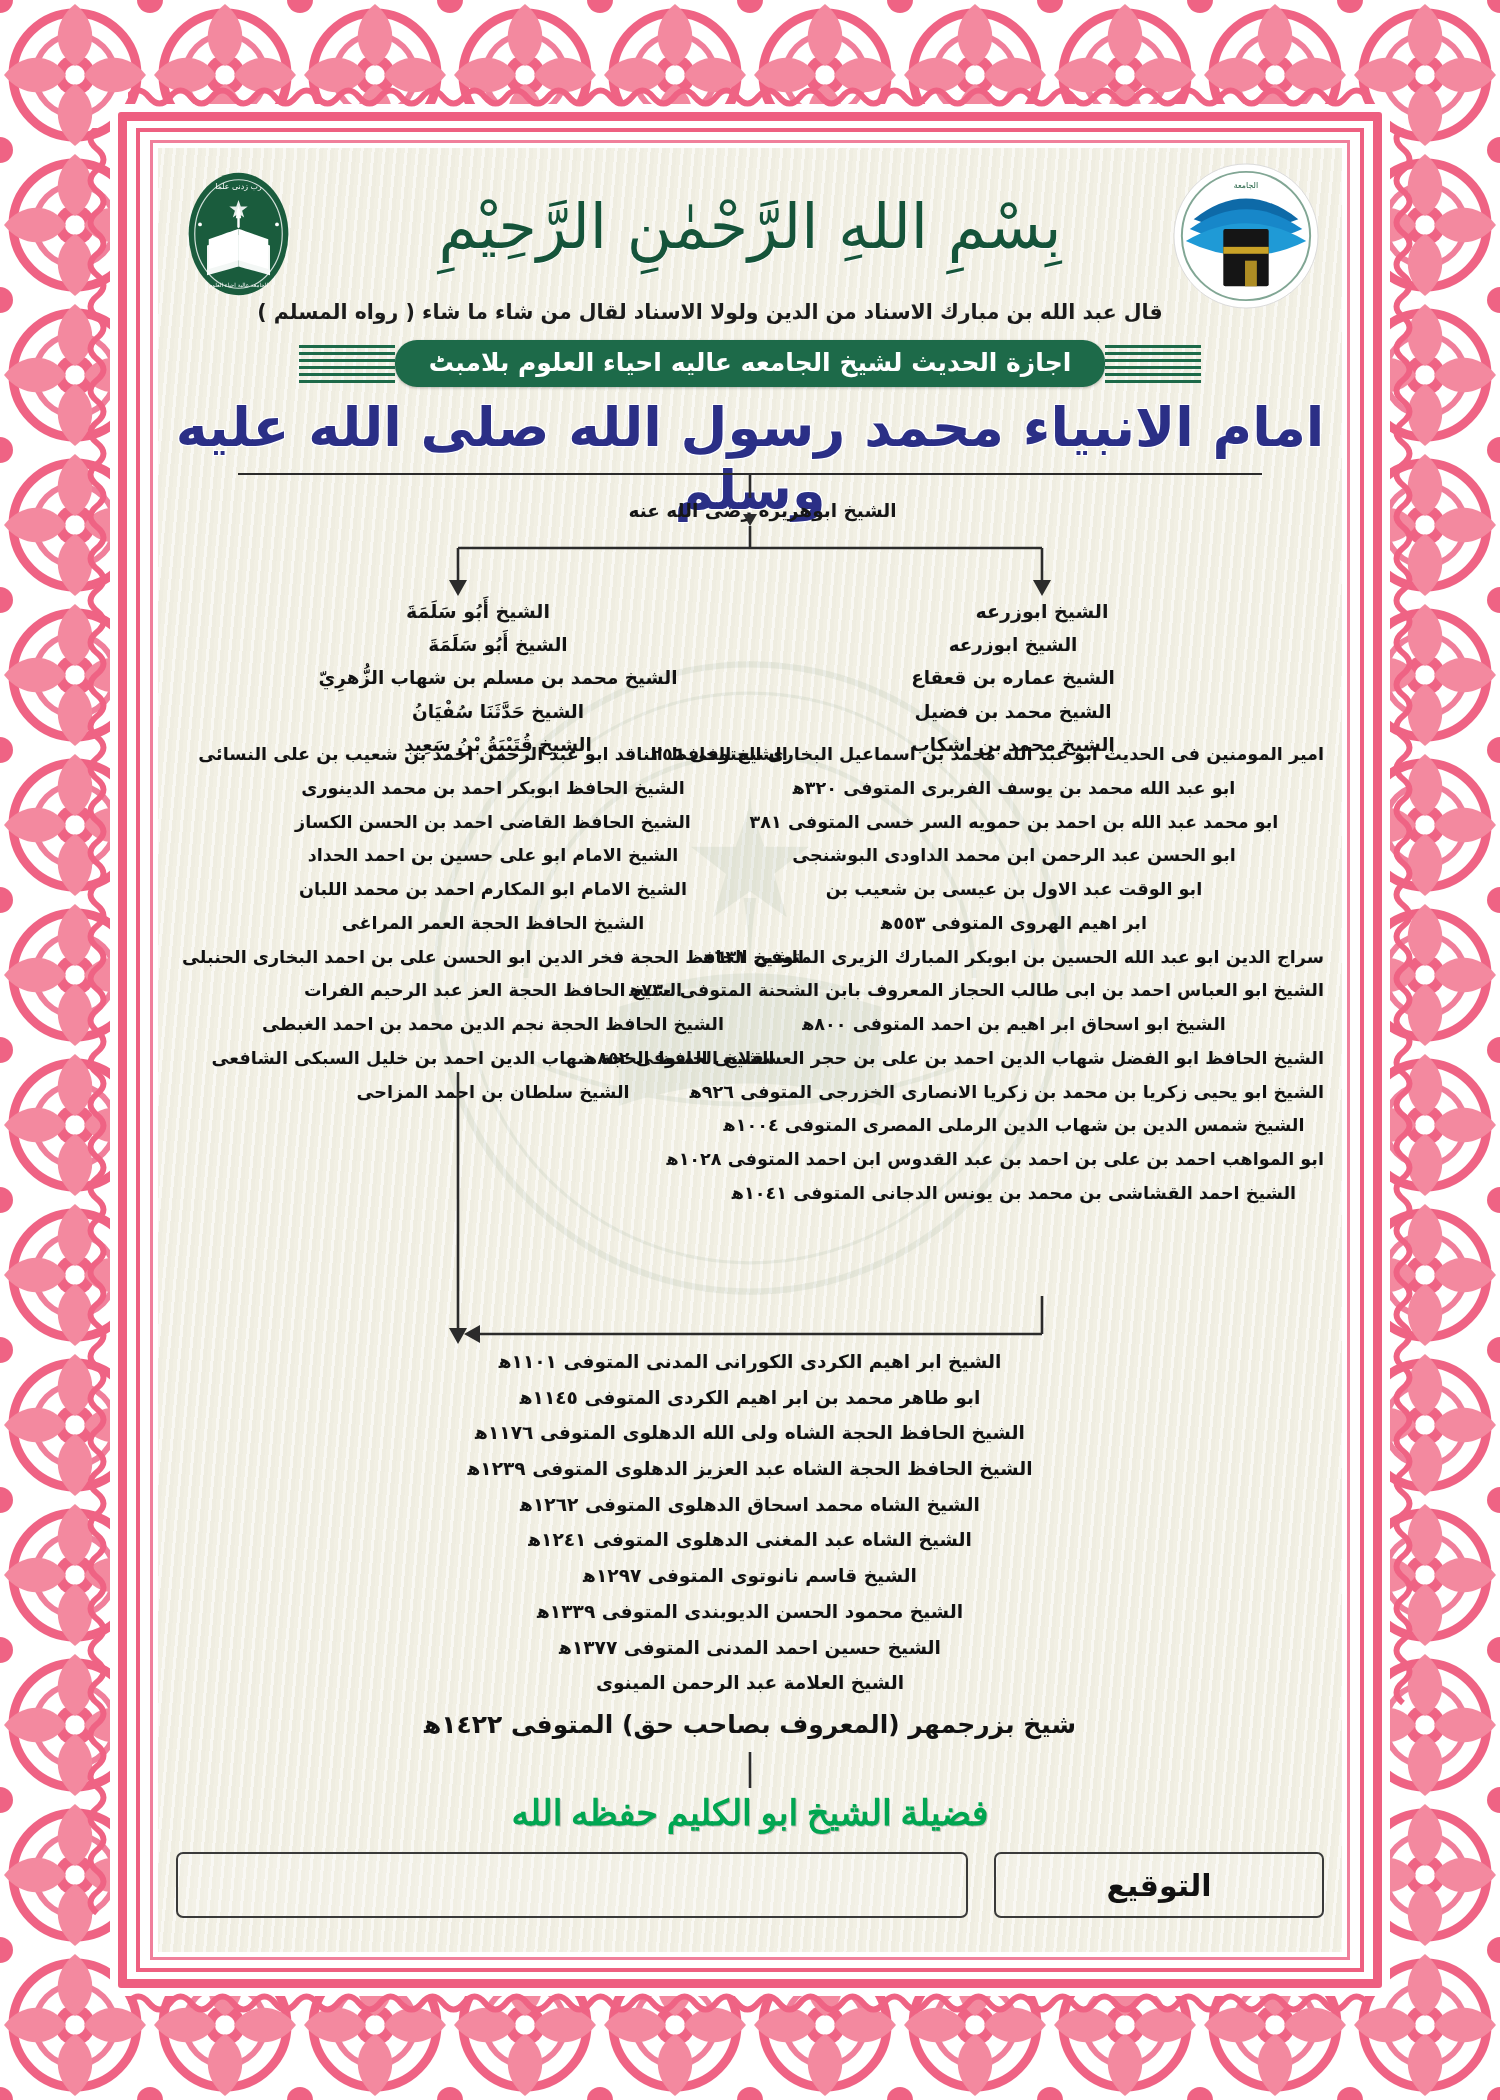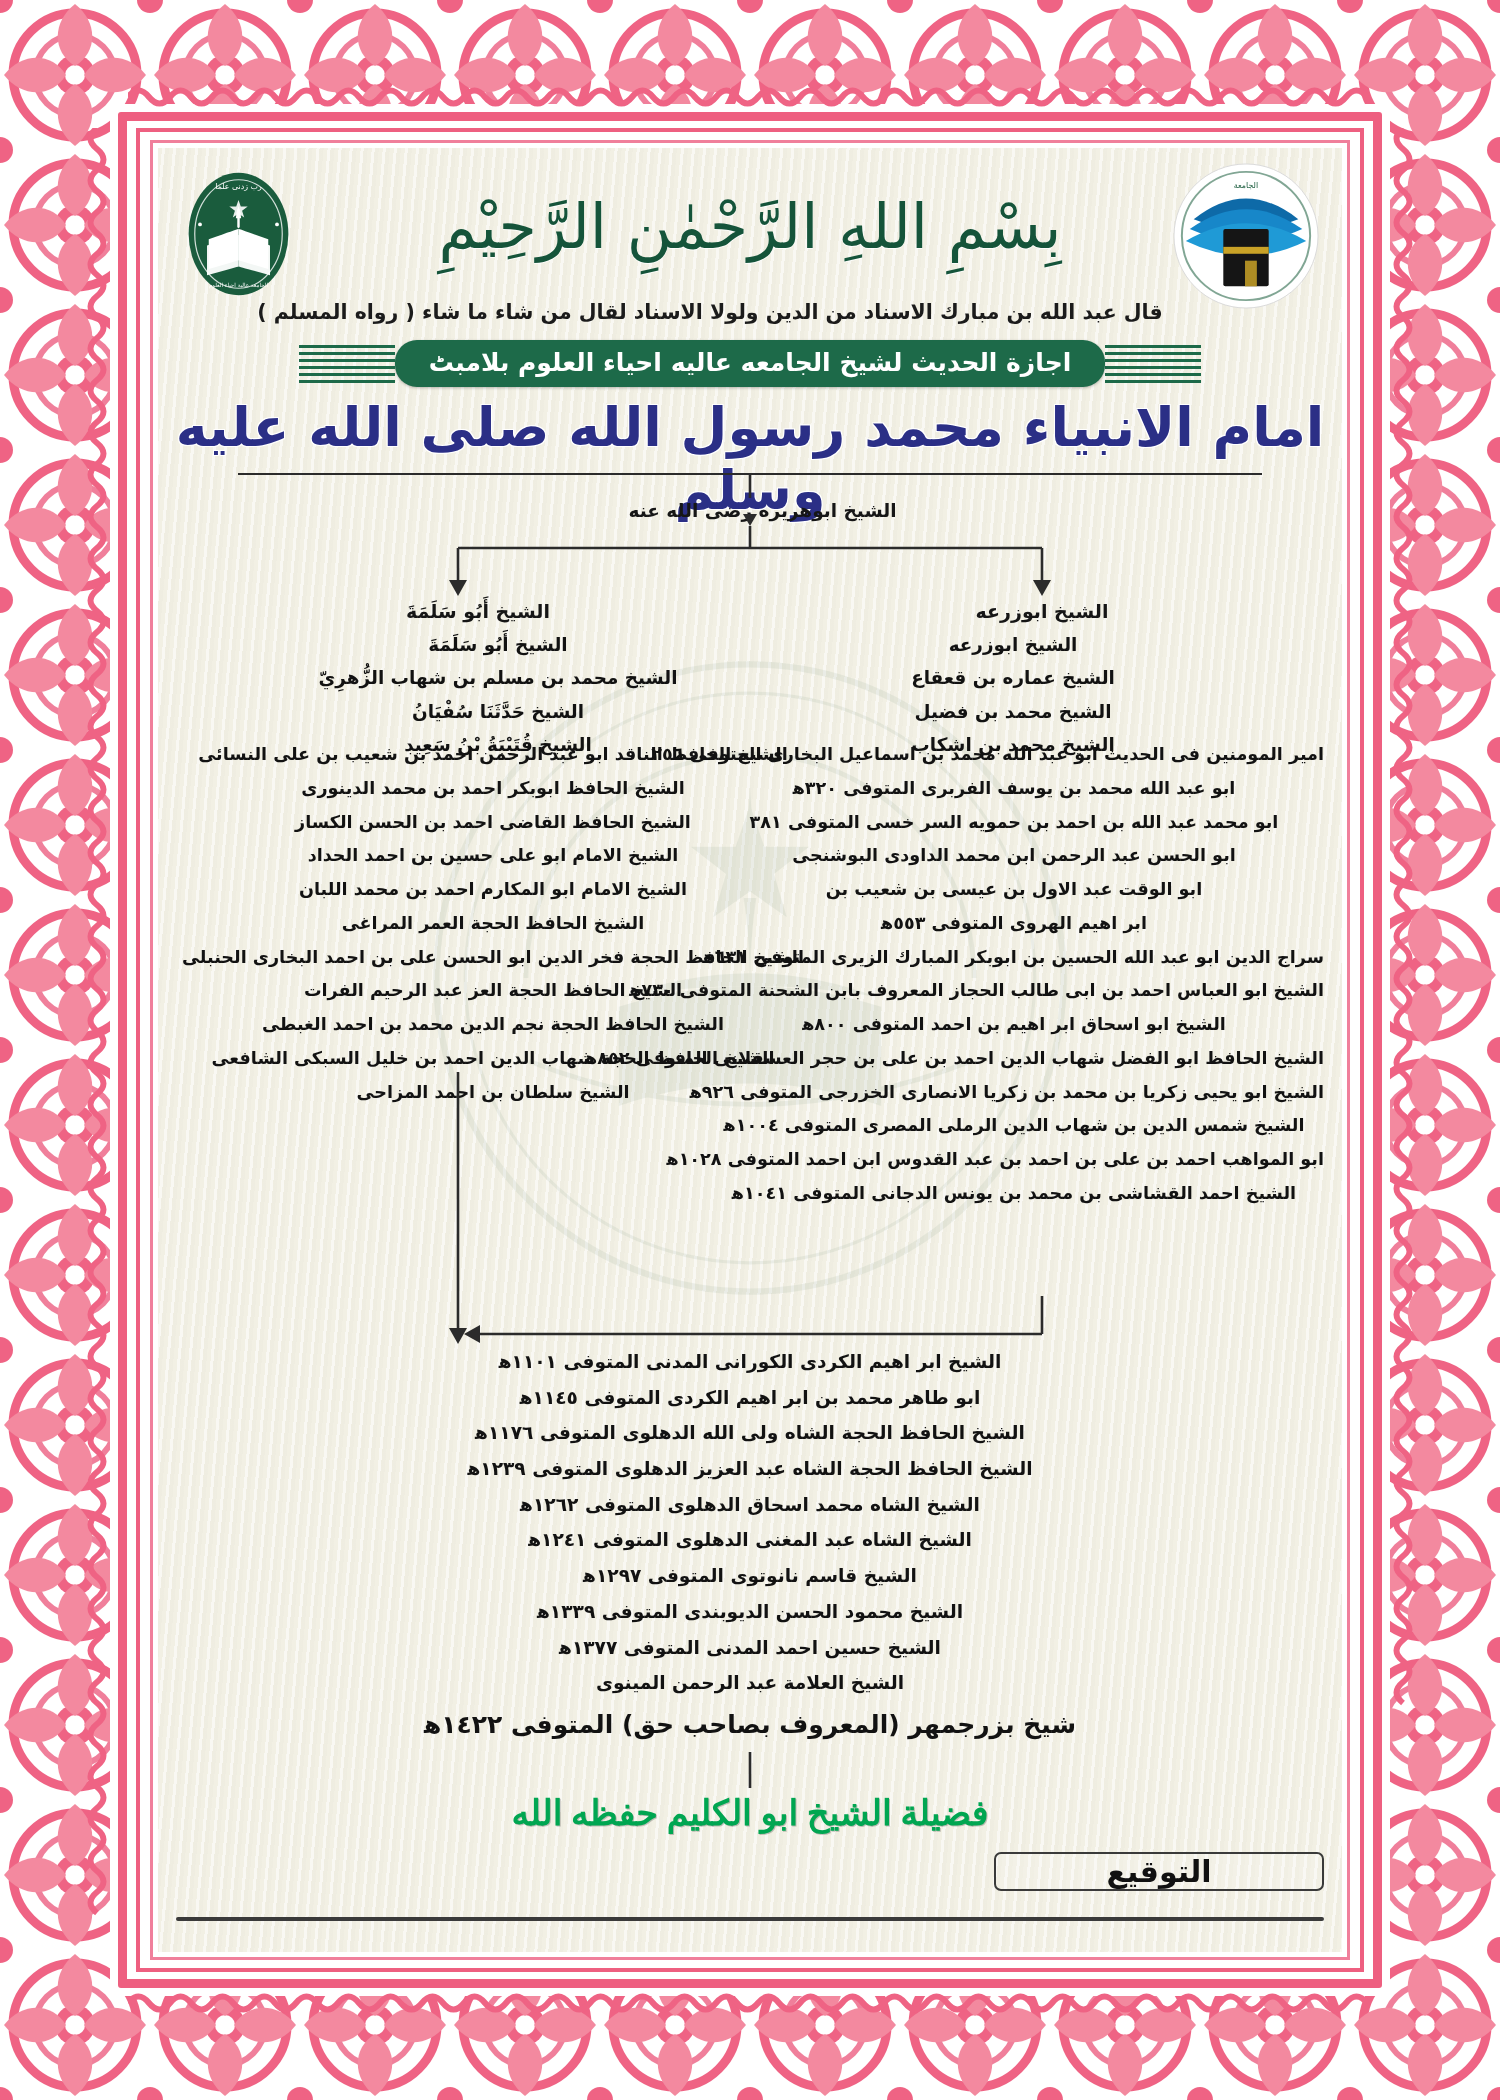--- a/index.html
+++ b/index.html
@@ -76,21 +76,21 @@
   
   .tail{position:absolute;left:0;right:0;top:1080px;text-align:center;
     font-size:18.6px;font-weight:700;color:#121212;line-height:1.92;}
   .tail .ln{white-space:nowrap;}
   .tail .big{font-size:25px;}
 
   .final-name{position:absolute;left:0;right:0;bottom:118px;text-align:center;
     color:#00a651;font-size:35px;font-weight:700;
     text-shadow:1px 1px 0 rgba(0,0,0,.22);font-family:Liberation Serif, serif;}
 
-  .sign-row{position:absolute;left:18px;right:18px;bottom:34px;height:66px;display:flex;gap:26px;flex-direction:column;}
+  .sign-row{position:absolute;left:18px;right:18px;bottom:34px;height:66px;display:flex;gap:26px;}
   .sign-box{box-sizing:border-box;border:2px solid #3a3a3a;border-radius:7px;background:rgba(255,255,255,.12);
     display:flex;align-items:center;justify-content:center;}
   .sign-box.small{width:330px;font-size:30px;font-weight:700;color:#111;}
   .sign-box.large{flex:1;}
 
   
   .connect{position:absolute;inset:0;z-index:2;pointer-events:none;}
 </style>
 </head>
 <body>

